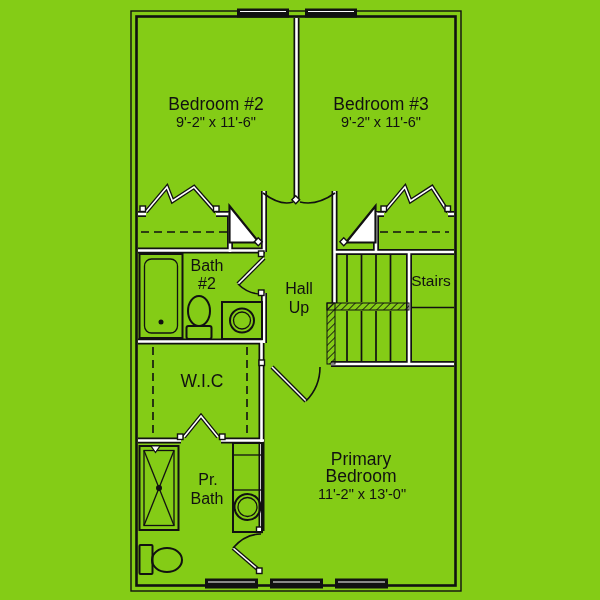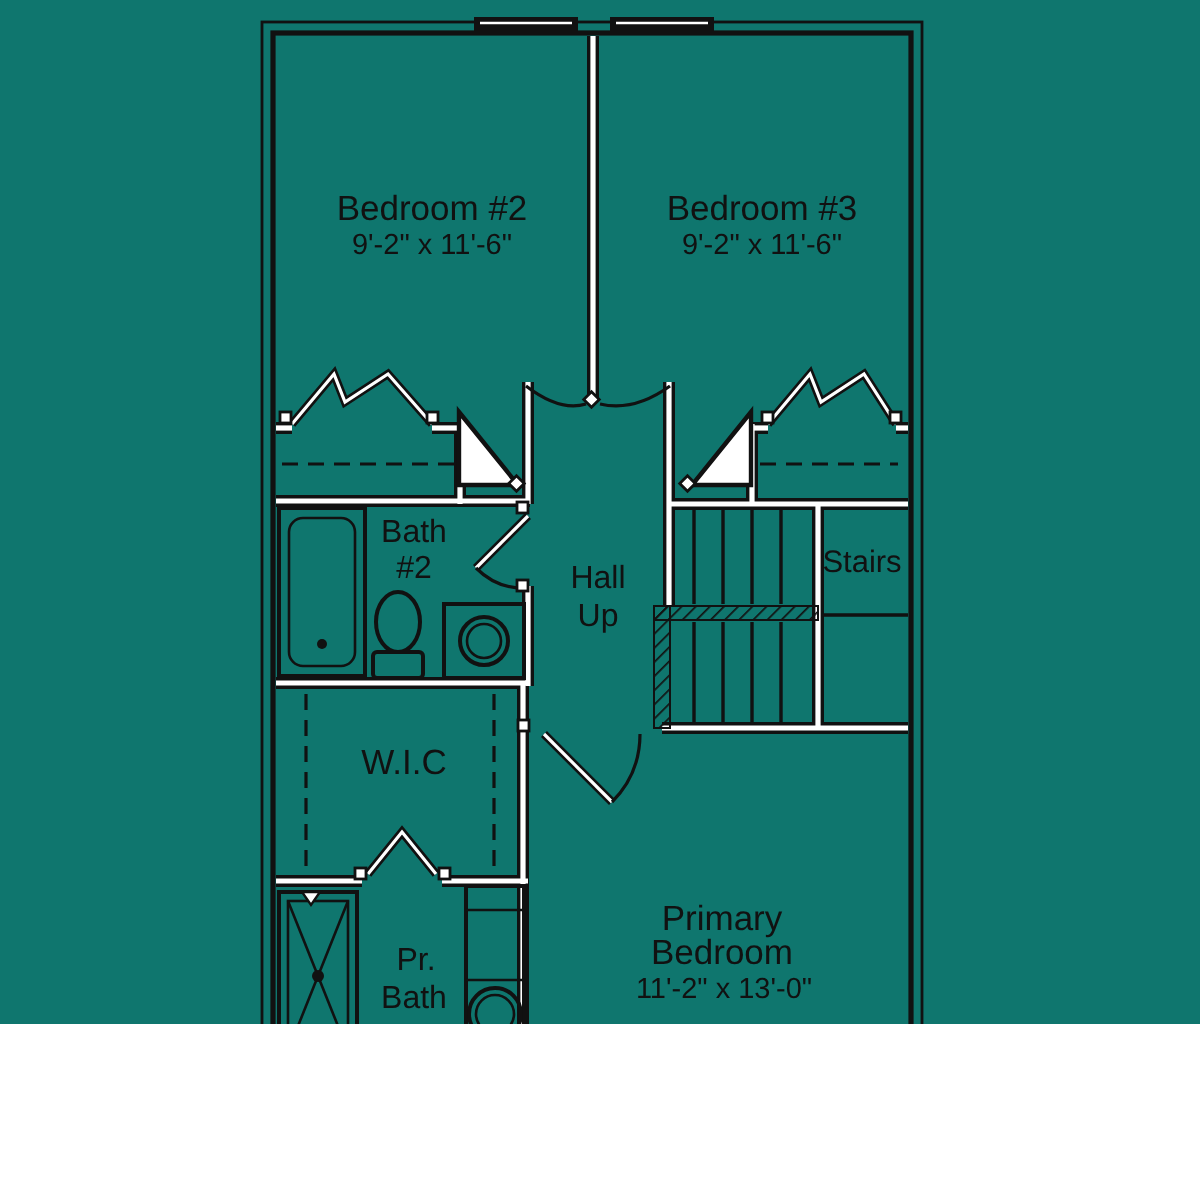--- a/index.html
+++ b/index.html
@@ -1,16 +1,16 @@
 <!DOCTYPE html>
 <html><head>
 <meta charset="utf-8">
 <style>
   html,body{margin:0;padding:0;background:#fff;}
-  .stage{width:600px;height:512px;background:#0f766e;position:relative;}
+  .stage{width:600px;height:600px;background:#84cc16;position:relative;}
   svg text{font-family:"Liberation Sans","DejaVu Sans",sans-serif;fill:#111;}
   .room-name{font-size:17.5px;}
   .room-name-sm{font-size:16px;}
   .room-dim{font-size:14.5px;}
   .stairs-t{font-size:15.5px;}
   .wb{stroke:#111;stroke-width:6;fill:none;}
   .ww{stroke:#fff;stroke-width:2.6;fill:none;}
   .bb{stroke:#111;stroke-width:4.2;fill:none;stroke-linejoin:miter;}
   .bw{stroke:#fff;stroke-width:1.6;fill:none;}
   .thin{stroke:#111;stroke-width:1.7;fill:none;}

